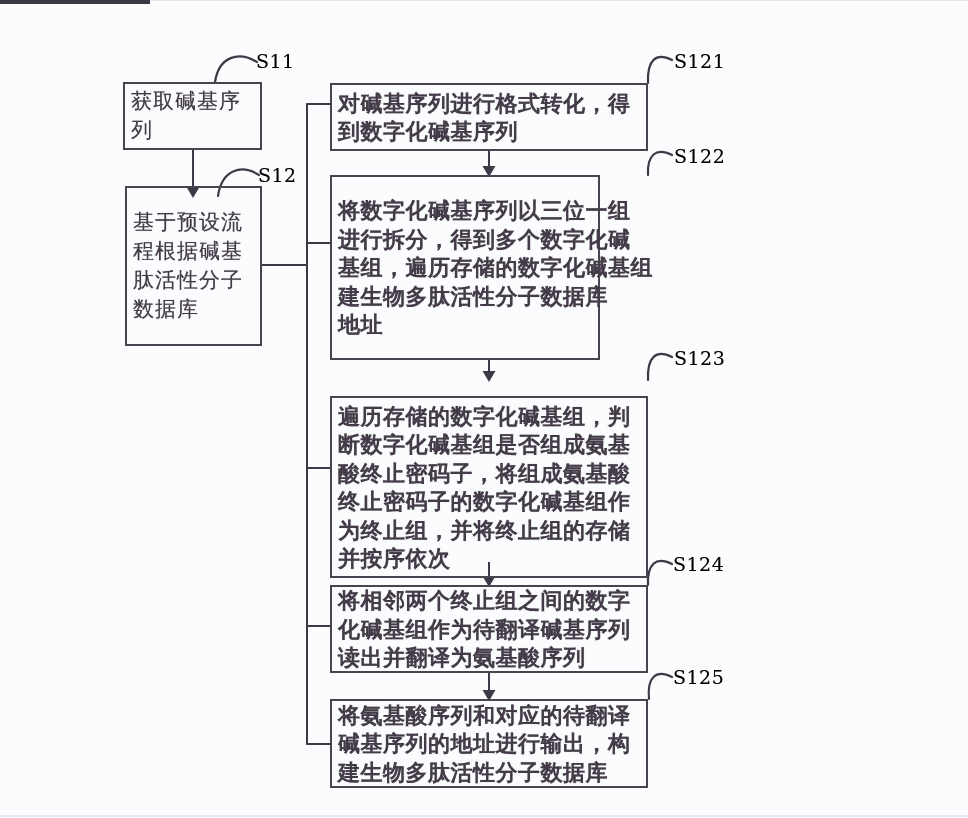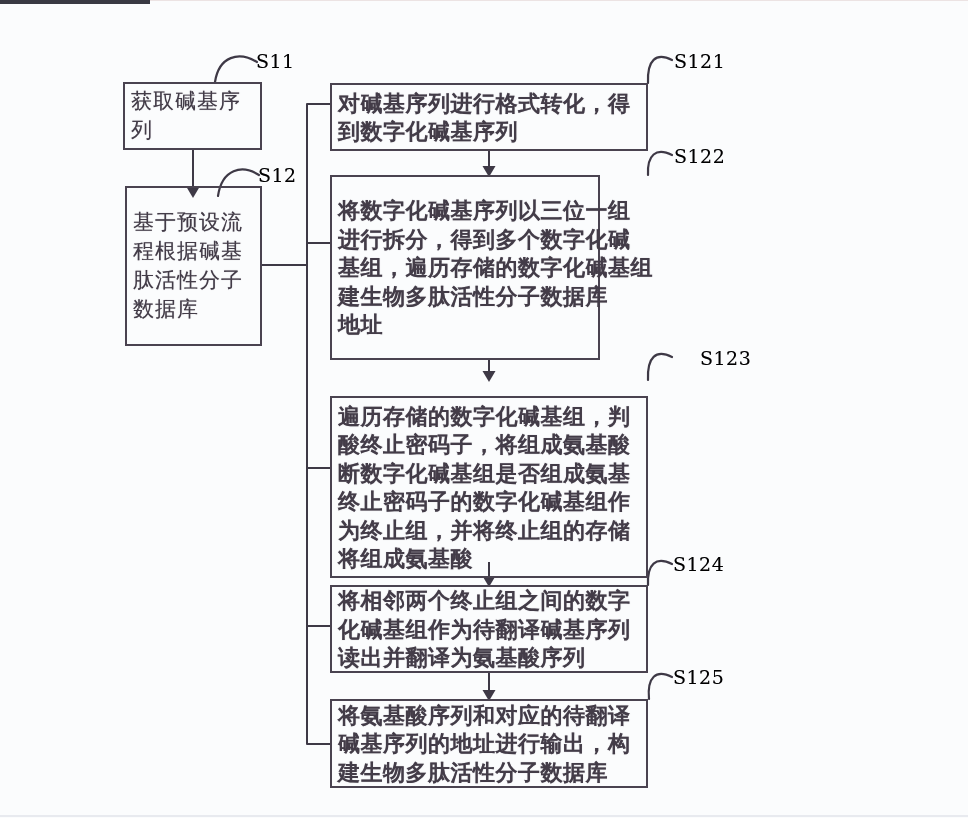--- a/index.html
+++ b/index.html
@@ -74,21 +74,21 @@
     <path d="M672,155 C656,147 647,155 648,175" fill="none" stroke="#3e3946" stroke-width="2.2" stroke-linecap="round"></path>
     <path d="M672,357 C656,349 647,357 648,380" fill="none" stroke="#3e3946" stroke-width="2.2" stroke-linecap="round"></path>
     <path d="M672,564 C656,556 647,564 648,585" fill="none" stroke="#3e3946" stroke-width="2.2" stroke-linecap="round"></path>
     <path d="M672,677 C656,669 647,677 649,699" fill="none" stroke="#3e3946" stroke-width="2.2" stroke-linecap="round"></path>
   </svg>
 
   <div class="step-label" style="left:256px;top:50px">S11</div>
   <div class="step-label" style="left:258px;top:164px">S12</div>
   <div class="step-label" style="left:674px;top:50px">S121</div>
   <div class="step-label" style="left:674px;top:145px">S122</div>
-  <div class="step-label" style="left:700px;top:347px">S123</div>
+  <div class="step-label" style="left:674px;top:347px">S123</div>
   <div class="step-label" style="left:673px;top:553px">S124</div>
   <div class="step-label" style="left:673px;top:666px">S125</div>
 
   <div class="box small" style="left:123px;top:82px;width:139px;height:68px">
     <span class="ln">获取碱基序</span>
     <span class="ln">列</span>
   </div>
 
   <div class="box small" style="left:125px;top:186px;width:137px;height:160px">
     <span class="ln">基于预设流</span>
@@ -105,25 +105,25 @@
   <div class="box wide" style="left:330px;top:175px;width:270px;height:185px">
     <span class="ln">将数字化碱基序列以三位一组</span>
     <span class="ln">进行拆分，得到多个数字化碱</span>
     <span class="ln">基组，遍历存储的数字化碱基组</span>
     <span class="ln">建生物多肽活性分子数据库</span>
     <span class="ln">地址</span>
   </div>
 
   <div class="box wide" style="left:330px;top:396px;width:318px;height:182px">
     <span class="ln">遍历存储的数字化碱基组，判</span>
+    <span class="ln">断数字化碱基组是否组成氨基</span>
     <span class="ln">酸终止密码子，将组成氨基酸</span>
-    <span class="ln">断数字化碱基组是否组成氨基</span>
     <span class="ln">终止密码子的数字化碱基组作</span>
     <span class="ln">为终止组，并将终止组的存储</span>
-    <span class="ln">将组成氨基酸</span>
+    <span class="ln">并按序依次</span>
   </div>
 
   <div class="box wide" style="left:330px;top:699px;width:318px;height:89px">
     <span class="ln">将氨基酸序列和对应的待翻译</span>
     <span class="ln">碱基序列的地址进行输出，构</span>
     <span class="ln">建生物多肽活性分子数据库</span>
   </div>
 
   <div class="box wide" style="left:330px;top:585px;width:318px;height:88px">
     <span class="ln">将相邻两个终止组之间的数字</span>

